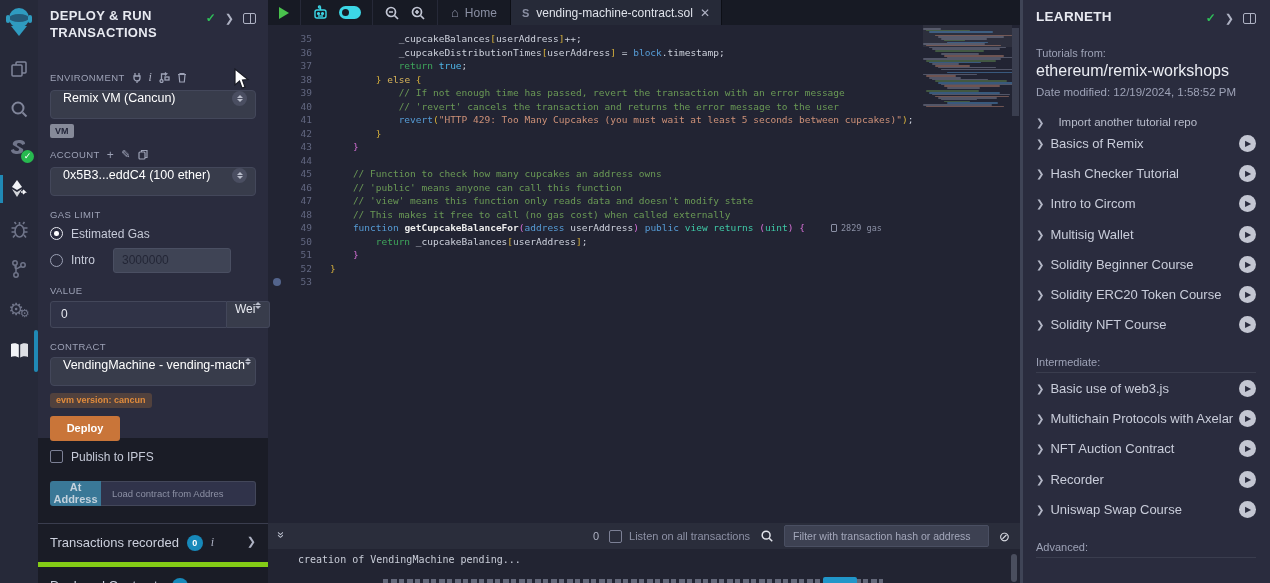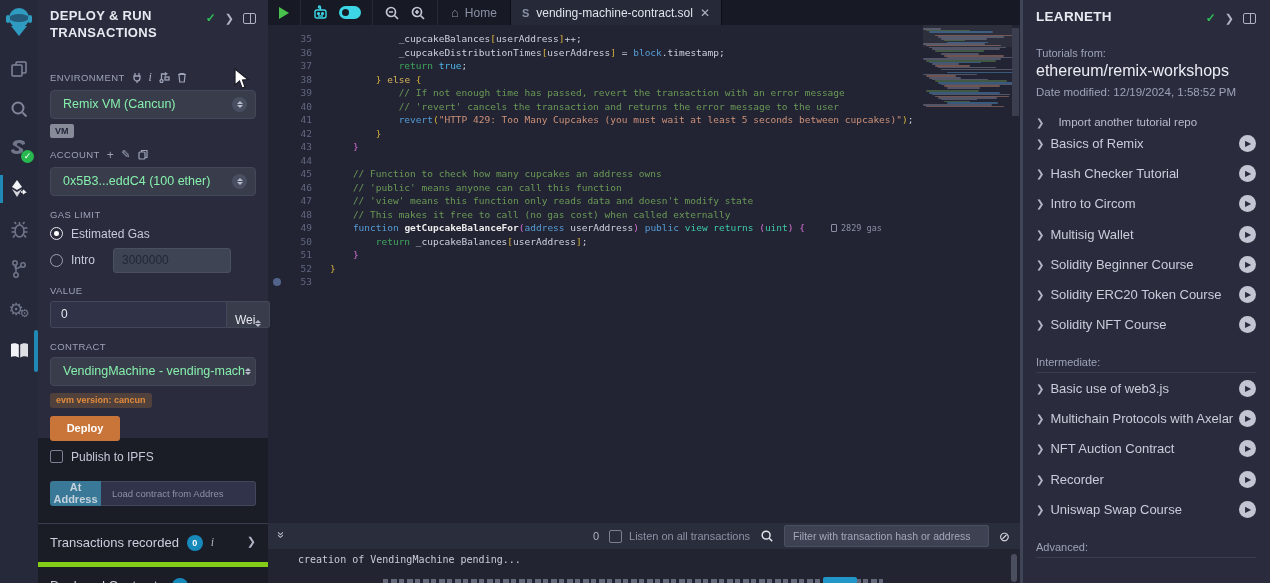--- a/index.html
+++ b/index.html
@@ -22,41 +22,41 @@
   .sp-header { display:flex; align-items:flex-start; }
   .sp-title { font-size:13px; font-weight:bold; color:#e8eaf1; line-height:1.3; letter-spacing:.3px; width:140px; }
   .sp-header-icons { margin-left:auto; display:flex; gap:9px; padding-top:3px; align-items:center; }
   .icon-check { color:#2ec059; font-size:12px; font-weight:bold; }
   .icon-chev { color:#aeb2c3; font-size:11px; }
   .icon-pane { width:13px; height:11px; border:1.4px solid #aeb2c3; border-radius:2px; position:relative; }
   .icon-pane::after { content:""; position:absolute; right:0; top:0; bottom:0; width:4px; border-left:1.4px solid #aeb2c3; }
   .field-label { font-size:9.5px; letter-spacing:.4px; color:#9da2b6; margin-top:10px; display:flex; align-items:center; gap:7px; }
   .field-label .mini { font-size:10px; color:#9da2b6; }
   .selectbox { margin-top:5px; height:29px; background:#383c4b; border:1px solid #43475a; border-radius:4px;
-    display:flex; align-items:center; padding:0 8px 0 12px; font-size:12.5px; color:#86efac; }
+    display:flex; padding:0 8px 0 12px; font-size:12.5px; color:#ffffff; }
   .selectbox .grow { flex:1; overflow:hidden; white-space:nowrap; }
   .updown-circle { width:15px; height:15px; border-radius:50%; background:#4a4e61; display:flex; flex-direction:column;
     align-items:center; justify-content:center; gap:1px; flex-shrink:0; }
   .updown-circle i, .updown i { display:block; width:0; height:0; border-left:3px solid transparent; border-right:3px solid transparent; }
   .tri-up { border-bottom:3.5px solid #b9bdcb; }
   .tri-dn { border-top:3.5px solid #b9bdcb; }
   .updown { display:flex; flex-direction:column; gap:1px; }
   .vm-badge { display:inline-block; margin-top:5px; background:#868a99; color:#23263a; font-size:9px; font-weight:bold;
     padding:2px 5px; border-radius:2px; }
   .radio-row { display:flex; align-items:center; gap:8px; margin-top:7px; font-size:12px; color:#c6cad8; }
   .radio { width:13px; height:13px; border-radius:50%; border:1.5px solid #9ba0b4; position:relative; flex-shrink:0; }
   .radio.sel { border-color:#e8eaf1; }
   .radio.sel::after { content:""; position:absolute; left:3px; top:3px; width:4.5px; height:4.5px; background:#fff; border-radius:50%; }
   .gas-input { margin-left:10px; width:118px; height:25px; background:#3f4455; border:1px solid #4a4f62; border-radius:3px;
     color:#232636; font-size:12px; padding:0 8px; font-family:"Liberation Sans",sans-serif; }
   .value-row { display:flex; margin-top:5px; gap:0; }
   .value-input { flex:1; height:27px; background:#303347; border:1px solid #43475a; border-radius:3px 0 0 3px;
     color:#e6e8ef; font-size:12px; padding:0 10px; font-family:"Liberation Sans",sans-serif; }
   .wei-select { width:62px; height:27px; background:#383c4b; border:1px solid #43475a; border-left:none; border-radius:0 3px 3px 0;
-    display:flex; align-items:flex-end; justify-content:space-between; padding:0 8px; font-size:12px; color:#e6e8ef; }
+    display:flex; align-items:flex-start; justify-content:space-between; padding:0 8px; font-size:12px; color:#e6e8ef; }
   .evm-badge { display:inline-block; margin-top:7px; background:rgba(224,139,60,.22); color:#e08b3c; font-size:9px; font-weight:bold;
     padding:2.5px 6px; border-radius:3px; }
   .deploy-btn { display:block; margin-top:8px; width:70px; height:25px; background:#c97539; border:none; border-radius:3px;
     color:#fff; font-size:11px; font-weight:bold; cursor:pointer; }
   .chk-row { display:flex; align-items:center; gap:8px; margin-top:9px; font-size:12px; color:#c6cad8; }
   .checkbox { width:13px; height:13px; border:1.5px solid #7c8095; border-radius:2px; background:transparent; }
   .ataddr-row { display:flex; margin-top:17px; }
   .ataddr-btn { width:92px; height:25px; background:#3a7897; border:none; border-radius:3px 0 0 3px; color:#c4d2dd;
     font-size:11px; font-weight:bold; }
   .ataddr-input { flex:1; height:25px; background:#30334a; border:1px solid #43475a; border-left:none; border-radius:0 3px 3px 0;

